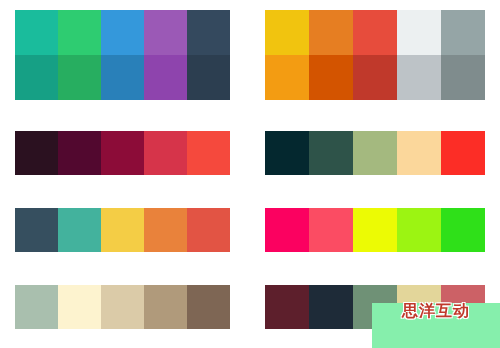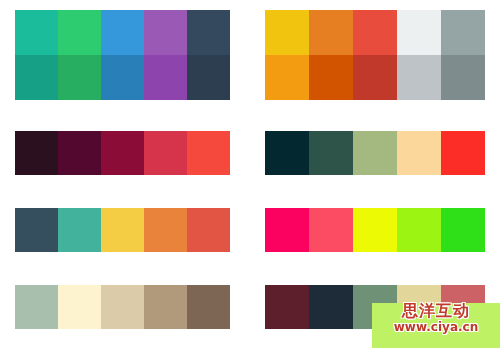--- a/index.html
+++ b/index.html
@@ -52,25 +52,25 @@
   .pal-7 { left: 15px;  top: 285px; width: 215px; height: 44px; }
   .pal-8 { left: 265px; top: 285px; width: 220px; height: 44px; }
 
   
   #watermark {
     position: absolute;
     left: 372px;
     top: 303px;
     width: 128px;
     height: 45px;
-    background: #bef264;
+    background: #86efac;
     display: flex;
     flex-direction: column;
     align-items: center;
-    justify-content: flex-start;
+    justify-content: space-between;
     line-height: 1;
   }
   #watermark .wm-cn {
     font-family: "DejaVu Sans", sans-serif;
     font-size: 16px;
     font-weight: bold;
     letter-spacing: 1px;
     color: #c0392b;
     text-shadow:
       -1px -1px 0 #ffffff,  1px -1px 0 #ffffff,
@@ -184,16 +184,15 @@
       <div class="swatch" style="background-color: rgb(93, 31, 44);"></div>
       <div class="swatch" style="background-color: rgb(30, 43, 56);"></div>
       <div class="swatch" style="background-color: rgb(111, 145, 118);"></div>
       <div class="swatch" style="background-color: rgb(227, 214, 154);"></div>
       <div class="swatch" style="background-color: rgb(204, 97, 102);"></div>
     </div>
   </div>
 
   <div id="watermark">
     <div class="wm-cn">思洋互动</div>
-    <div class="wm-url">www.ciya.cn</div>
   </div>
 
 </div>
 
 </body></html>

